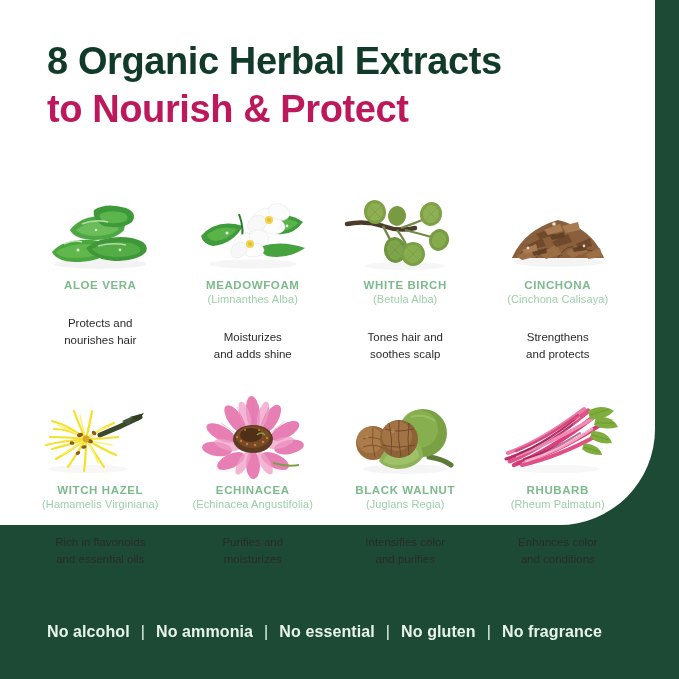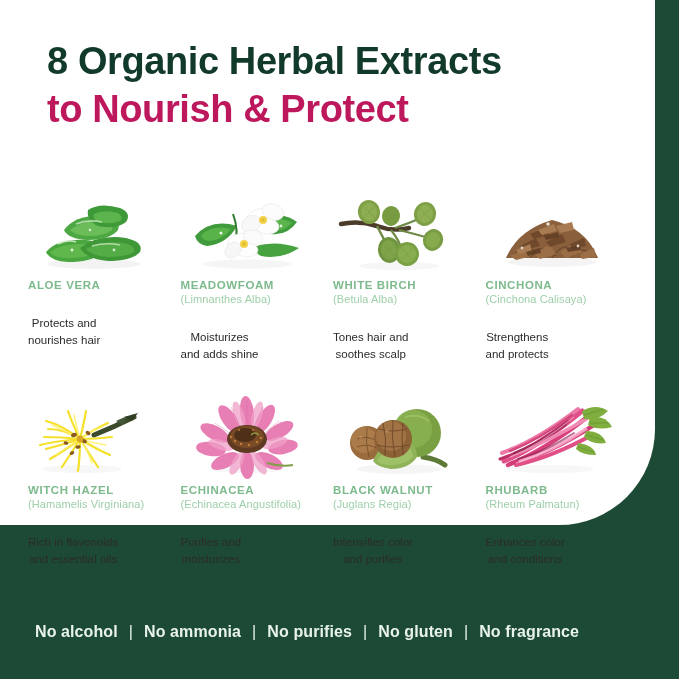--- a/index.html
+++ b/index.html
@@ -54,21 +54,21 @@
     width:610px;
     display:grid;
     grid-template-columns:repeat(4,1fr);
     grid-template-rows:repeat(2,205px);
     column-gap:0;
     row-gap:0;
   }
   .cell{
     display:flex;
     flex-direction:column;
-    align-items:flex-start;
+    align-items:center;
     text-align:center;
     padding:0 4px;
   }
   .thumb{
     width:132px;height:84px;
     position:relative;
     display:block;
   }
   .thumb svg{display:block;width:132px;height:84px;}
   .nm{
@@ -96,21 +96,21 @@
   }
 
   
   .claims{
     position:absolute;
     left:0;bottom:0;
     width:679px;height:94px;
     display:flex;
     align-items:center;
     justify-content:flex-start;
-    padding-left:35px;
+    padding-left:47px;
     box-sizing:border-box;
   }
   .claims-row{
     display:flex;
     align-items:center;
     font-size:16px;
     font-weight:700;
     color:#e8f3ea;
     letter-spacing:0.1px;
   }
@@ -461,21 +461,21 @@
 
     </div>
   </div>
 
   <div class="claims">
     <div class="claims-row">
       <span class="claim">No alcohol</span>
       <span class="sep">|</span>
       <span class="claim">No ammonia</span>
       <span class="sep">|</span>
-      <span class="claim">No purifies</span>
+      <span class="claim">No essential</span>
       <span class="sep">|</span>
       <span class="claim">No gluten</span>
       <span class="sep">|</span>
       <span class="claim">No fragrance</span>
     </div>
   </div>
 
 </div>
 
 </body></html>

